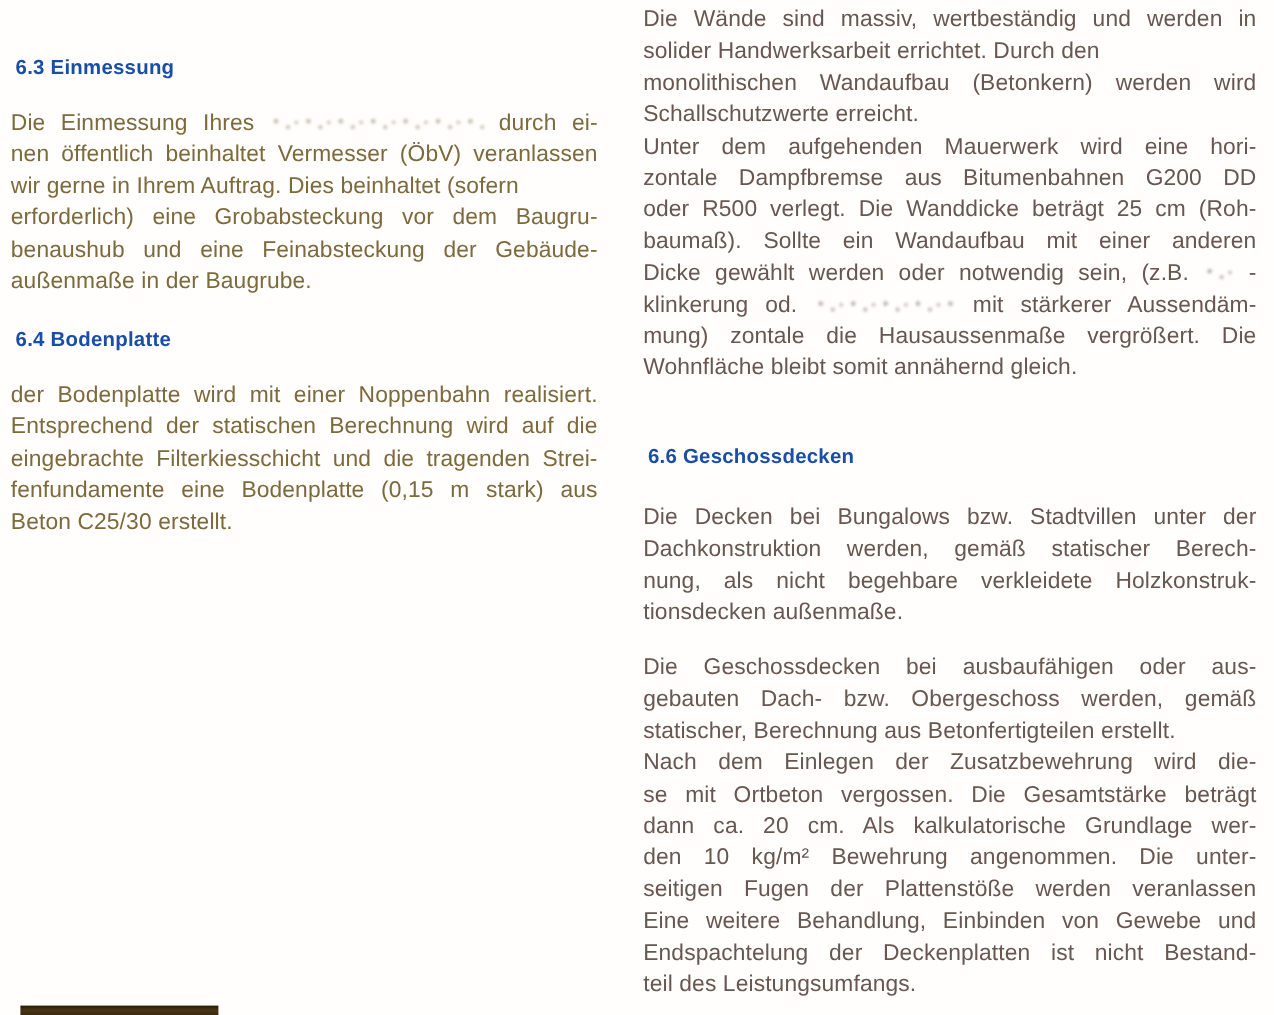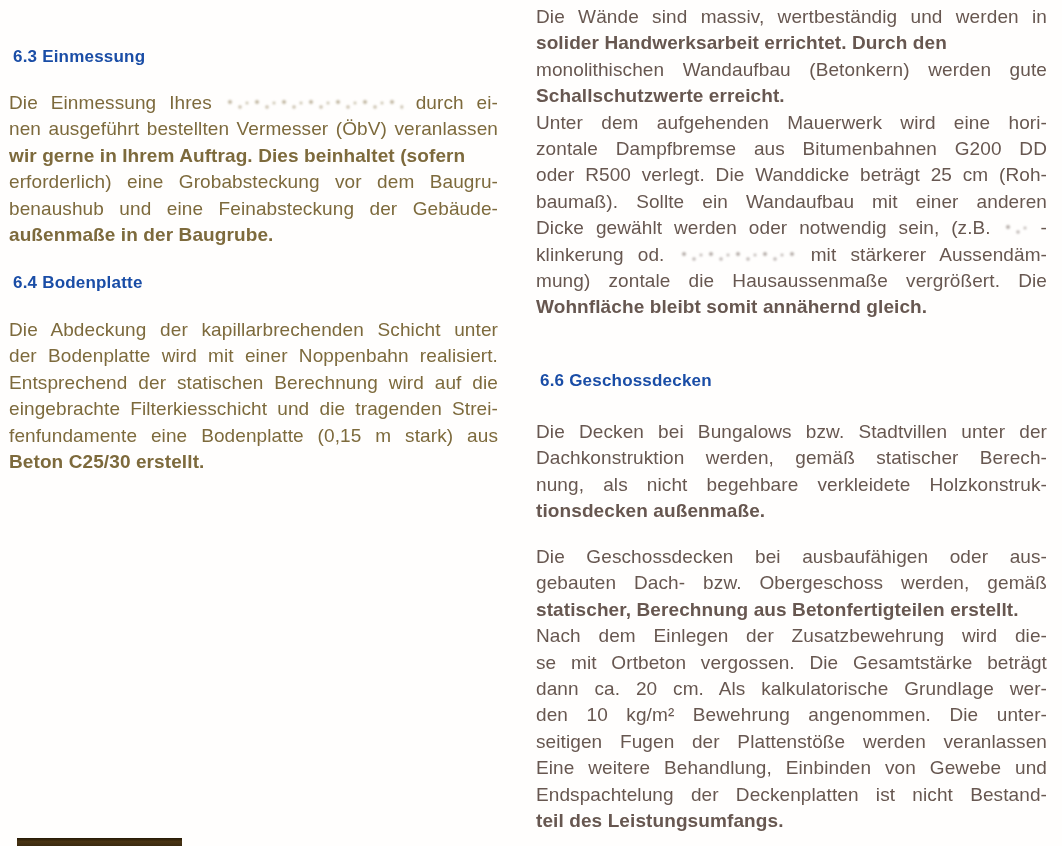--- a/index.html
+++ b/index.html
@@ -25,21 +25,21 @@
   }
   .para{position:absolute;left:0;right:0;}
   .tline{
     font-size:19px;
     line-height:26.4px;
     text-align:justify;
     text-align-last:justify;
     letter-spacing:.1px;
     white-space:normal;
   }
-  .tline.noj{text-align:left;text-align-last:left;font-weight:bold;}
+  .tline.noj{text-align:left;text-align-last:left;}
   .col-left .tline{color:#7d6a3c;}
   .col-right .tline{color:#675750;}
 
   .smudge{
     display:inline-block;
     height:13px;
     vertical-align:baseline;
     transform:translateY(2px);
     opacity:.5;
     filter:blur(1.2px);
@@ -61,44 +61,43 @@
 </head>
 <body>
 
 <div class="page">
 
   <div class="col col-left">
     <h2 class="heading" style="top:40px">6.3 Einmessung</h2>
 
     <div class="para" style="top:90px">
         <div class="tline">Die Einmessung Ihres <span class="smudge" style="width: 178px;"></span> durch ei-</div>
-        <div class="tline">nen ausgeführt bestellten Vermesser (ÖbV) veranlassen</div>
+        <div class="tline">nen öffentlich beinhaltet Vermesser (ÖbV) veranlassen</div>
         <div class="tline noj">wir gerne in Ihrem Auftrag. Dies beinhaltet (sofern</div>
         <div class="tline">erforderlich) eine Grobabsteckung vor dem Baugru-</div>
         <div class="tline">benaushub und eine Feinabsteckung der Gebäude-</div>
         <div class="tline noj">außenmaße in der Baugrube.</div>
       </div>
 
     <h2 class="heading" style="top:266px">6.4 Bodenplatte</h2>
 
     <div class="para" style="top:317px">
-        <div class="tline">Die Abdeckung der kapillarbrechenden Schicht unter</div>
         <div class="tline">der Bodenplatte wird mit einer Noppenbahn realisiert.</div>
         <div class="tline">Entsprechend der statischen Berechnung wird auf die</div>
         <div class="tline">eingebrachte Filterkiesschicht und die tragenden Strei-</div>
         <div class="tline">fenfundamente eine Bodenplatte (0,15 m stark) aus</div>
         <div class="tline noj">Beton C25/30 erstellt.</div>
       </div>
   </div>
 
   <div class="col col-right">
     <div class="para" style="top:4px">
         <div class="tline">Die Wände sind massiv, wertbeständig und werden in</div>
         <div class="tline noj">solider Handwerksarbeit errichtet. Durch den</div>
-        <div class="tline">monolithischen Wandaufbau (Betonkern) werden gute</div>
+        <div class="tline">monolithischen Wandaufbau (Betonkern) werden wird</div>
         <div class="tline noj">Schallschutzwerte erreicht.</div>
         <div class="tline">Unter dem aufgehenden Mauerwerk wird eine hori-</div>
         <div class="tline">zontale Dampfbremse aus Bitumenbahnen G200 DD</div>
         <div class="tline">oder R500 verlegt. Die Wanddicke beträgt 25 cm (Roh-</div>
         <div class="tline">baumaß). Sollte ein Wandaufbau mit einer anderen</div>
         <div class="tline">Dicke gewählt werden oder notwendig sein, (z.B. <span class="smudge" style="width: 26px;"></span> -</div>
         <div class="tline">klinkerung od. <span class="smudge" style="width: 118px;"></span> mit stärkerer Aussendäm-</div>
         <div class="tline">mung) zontale die Hausaussenmaße vergrößert. Die</div>
         <div class="tline noj">Wohnfläche bleibt somit annähernd gleich.</div>
       </div>

